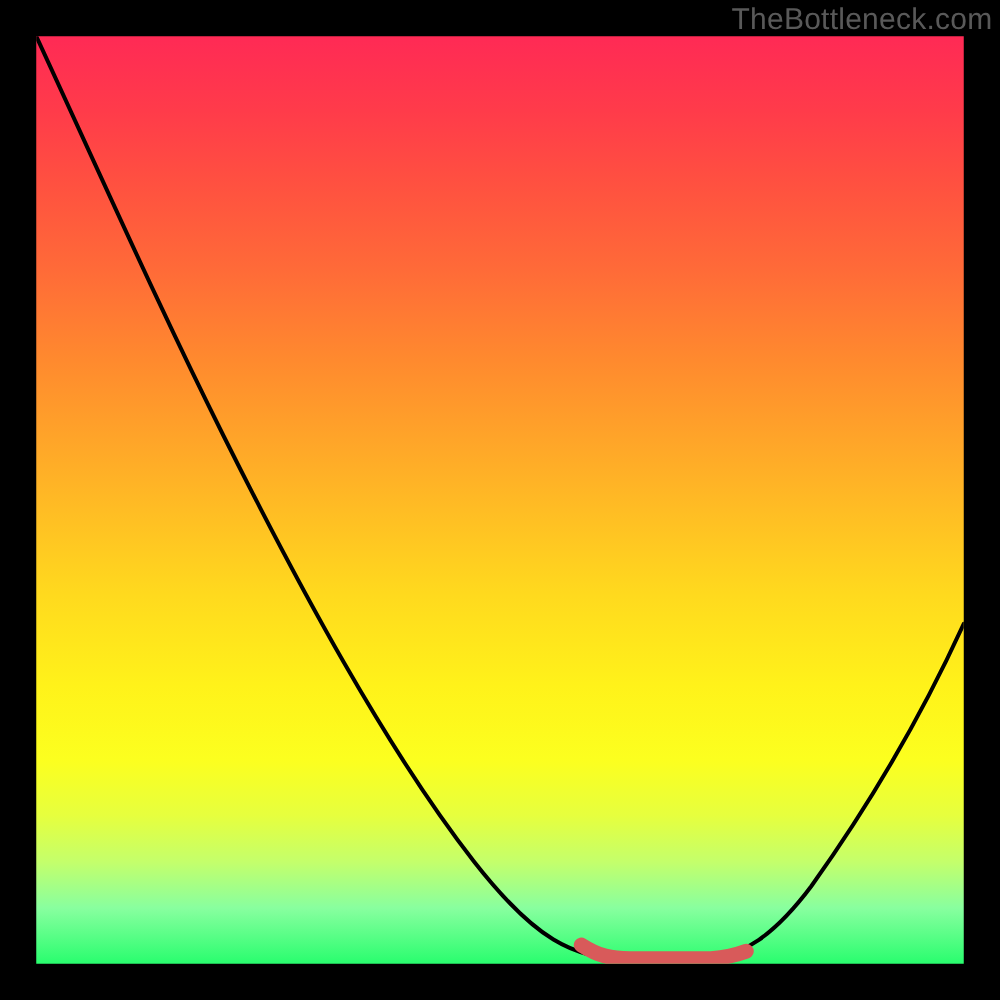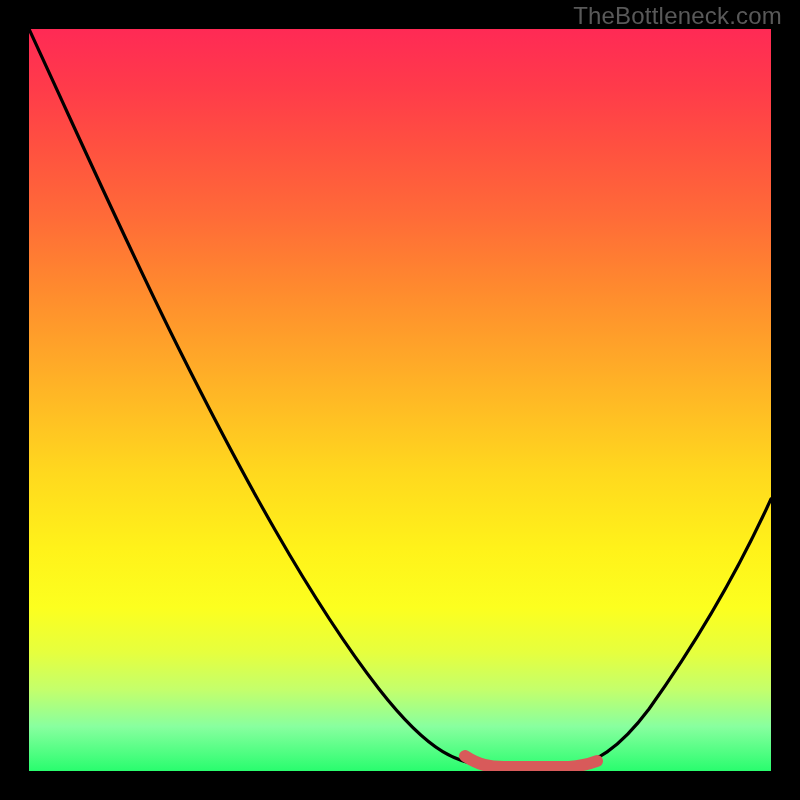--- a/index.html
+++ b/index.html
@@ -42,21 +42,21 @@
   svg.curve {
     position: absolute;
     left: 0;
     top: 0;
     width: 742px;
     height: 742px;
   }
   .watermark {
     position: absolute;
     top: 2px;
-    right: 18px;
+    right: 6px;
     color: #595959;
     font-size: 24px;
     letter-spacing: 0.2px;
   }
 </style>
 </head>
 <body>
 <div class="outer">
 
   <div class="watermark">TheBottleneck.com</div>

